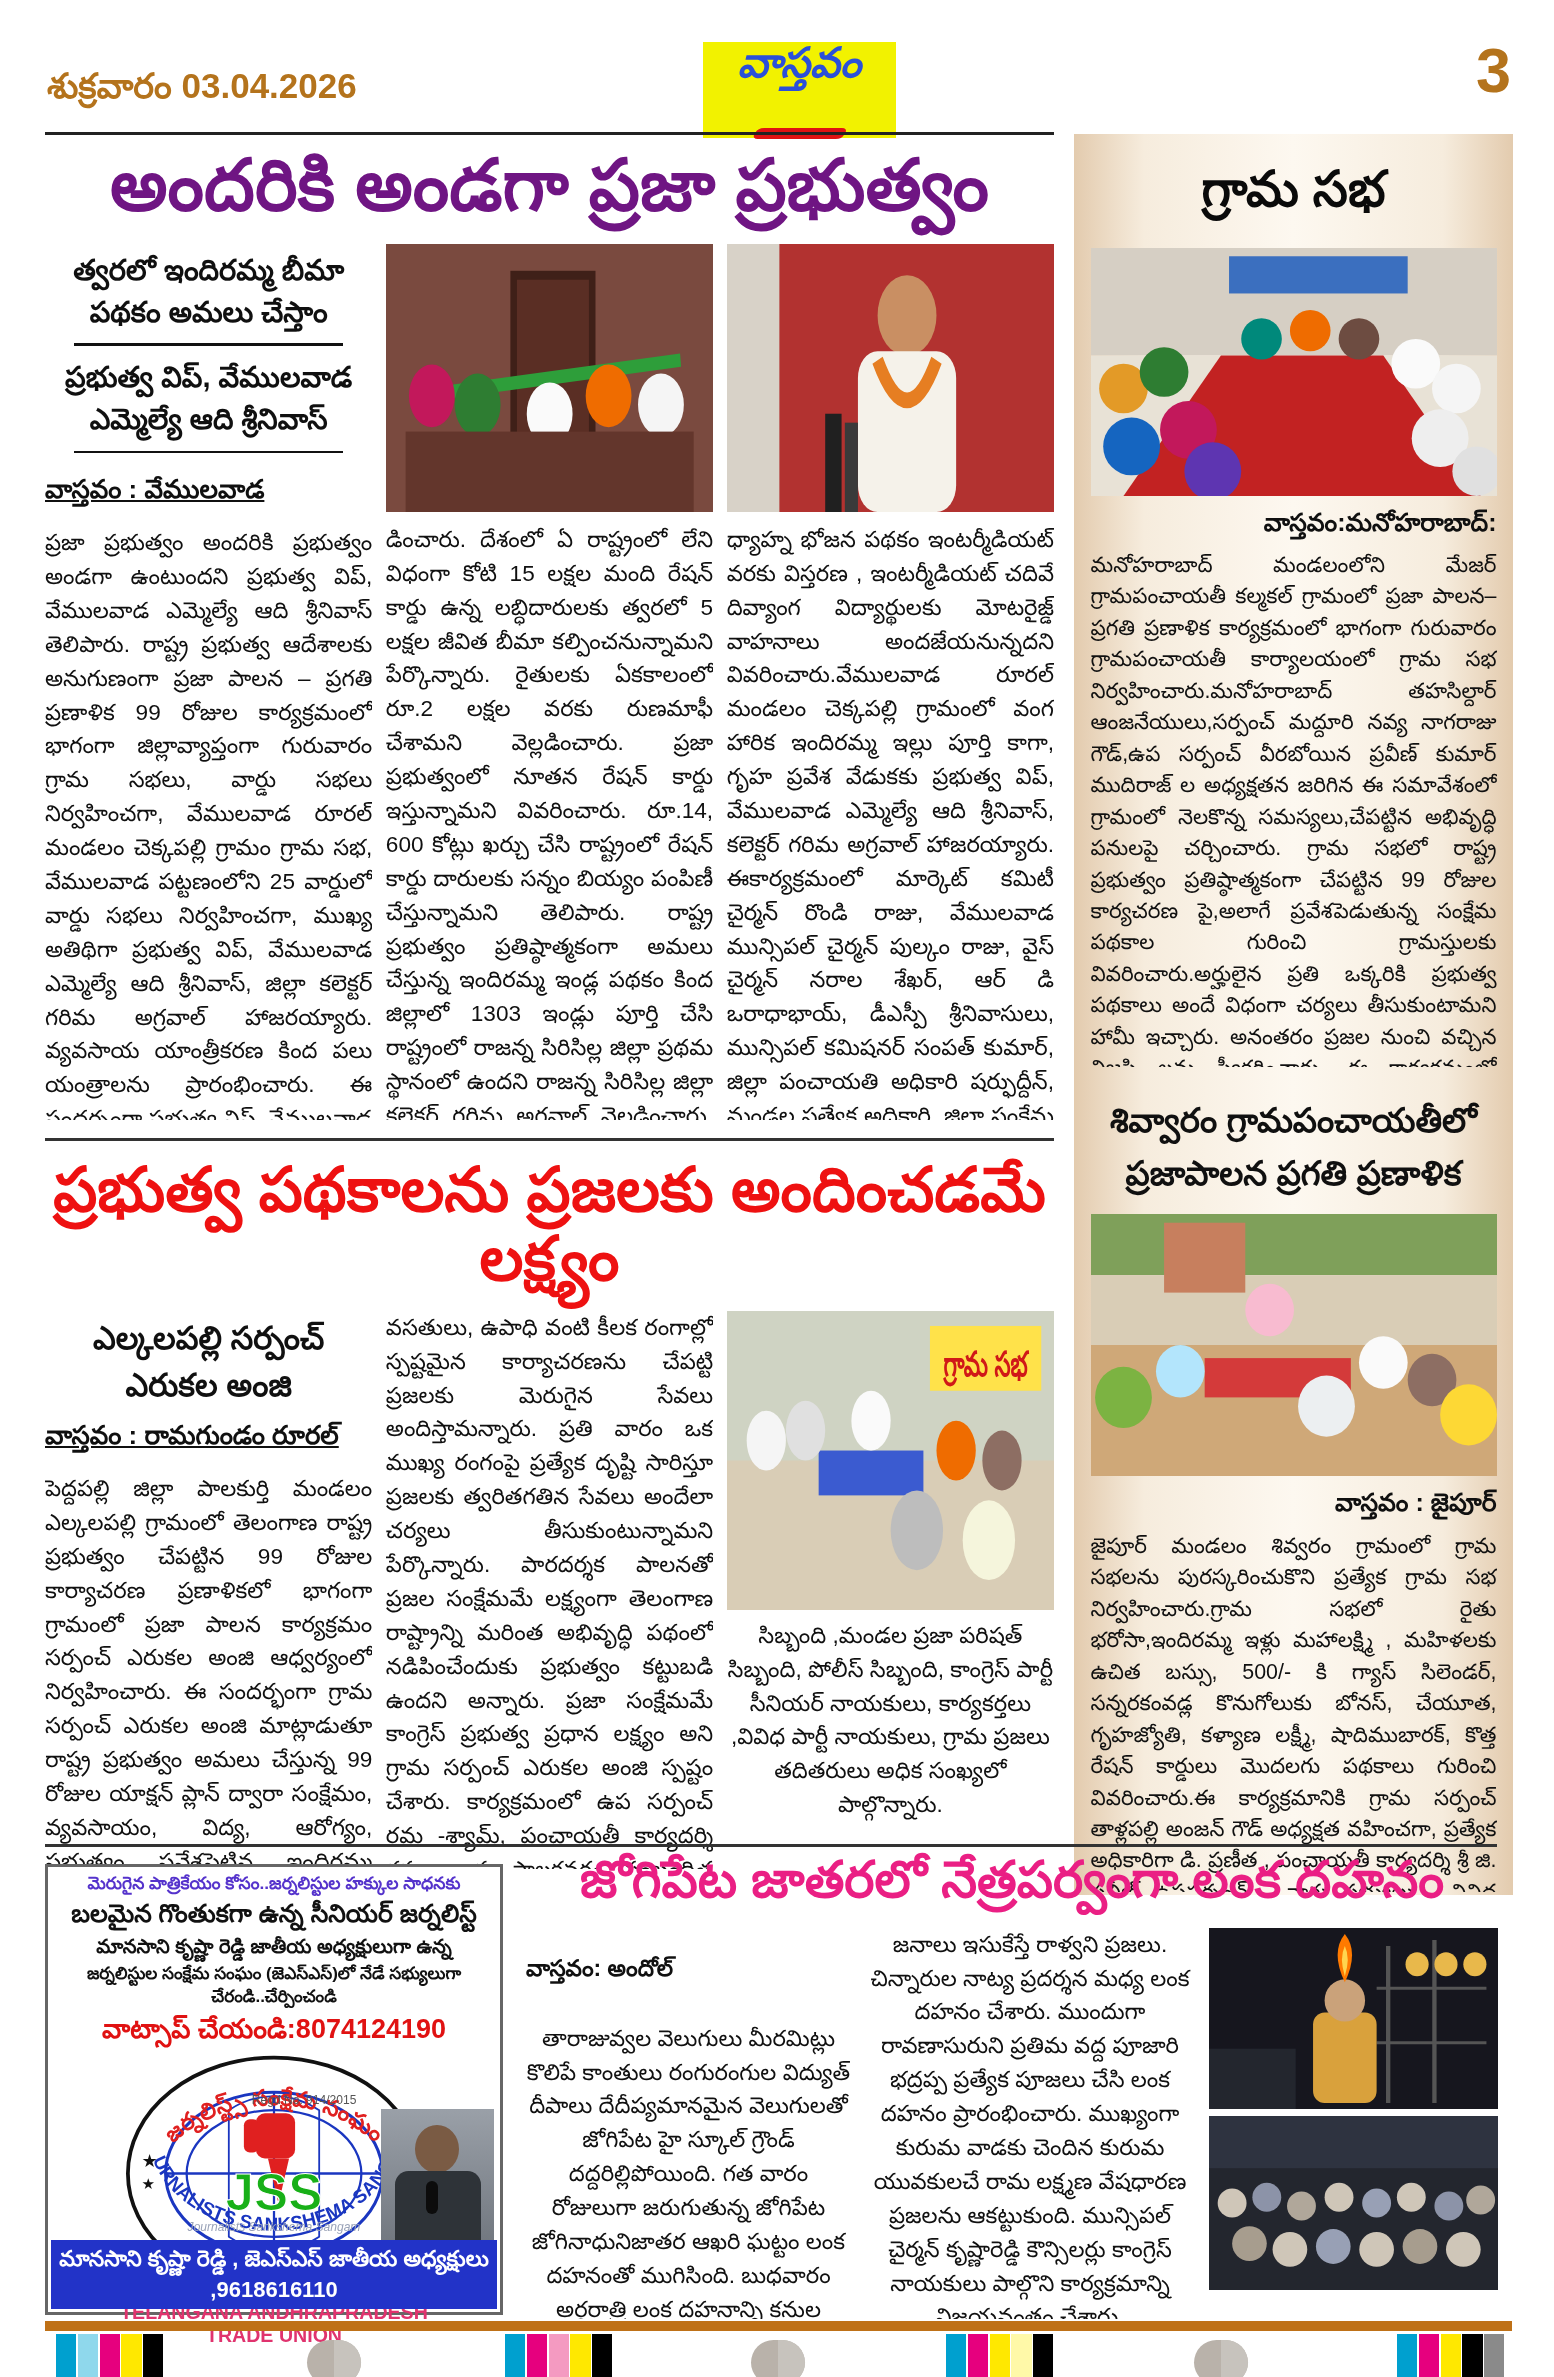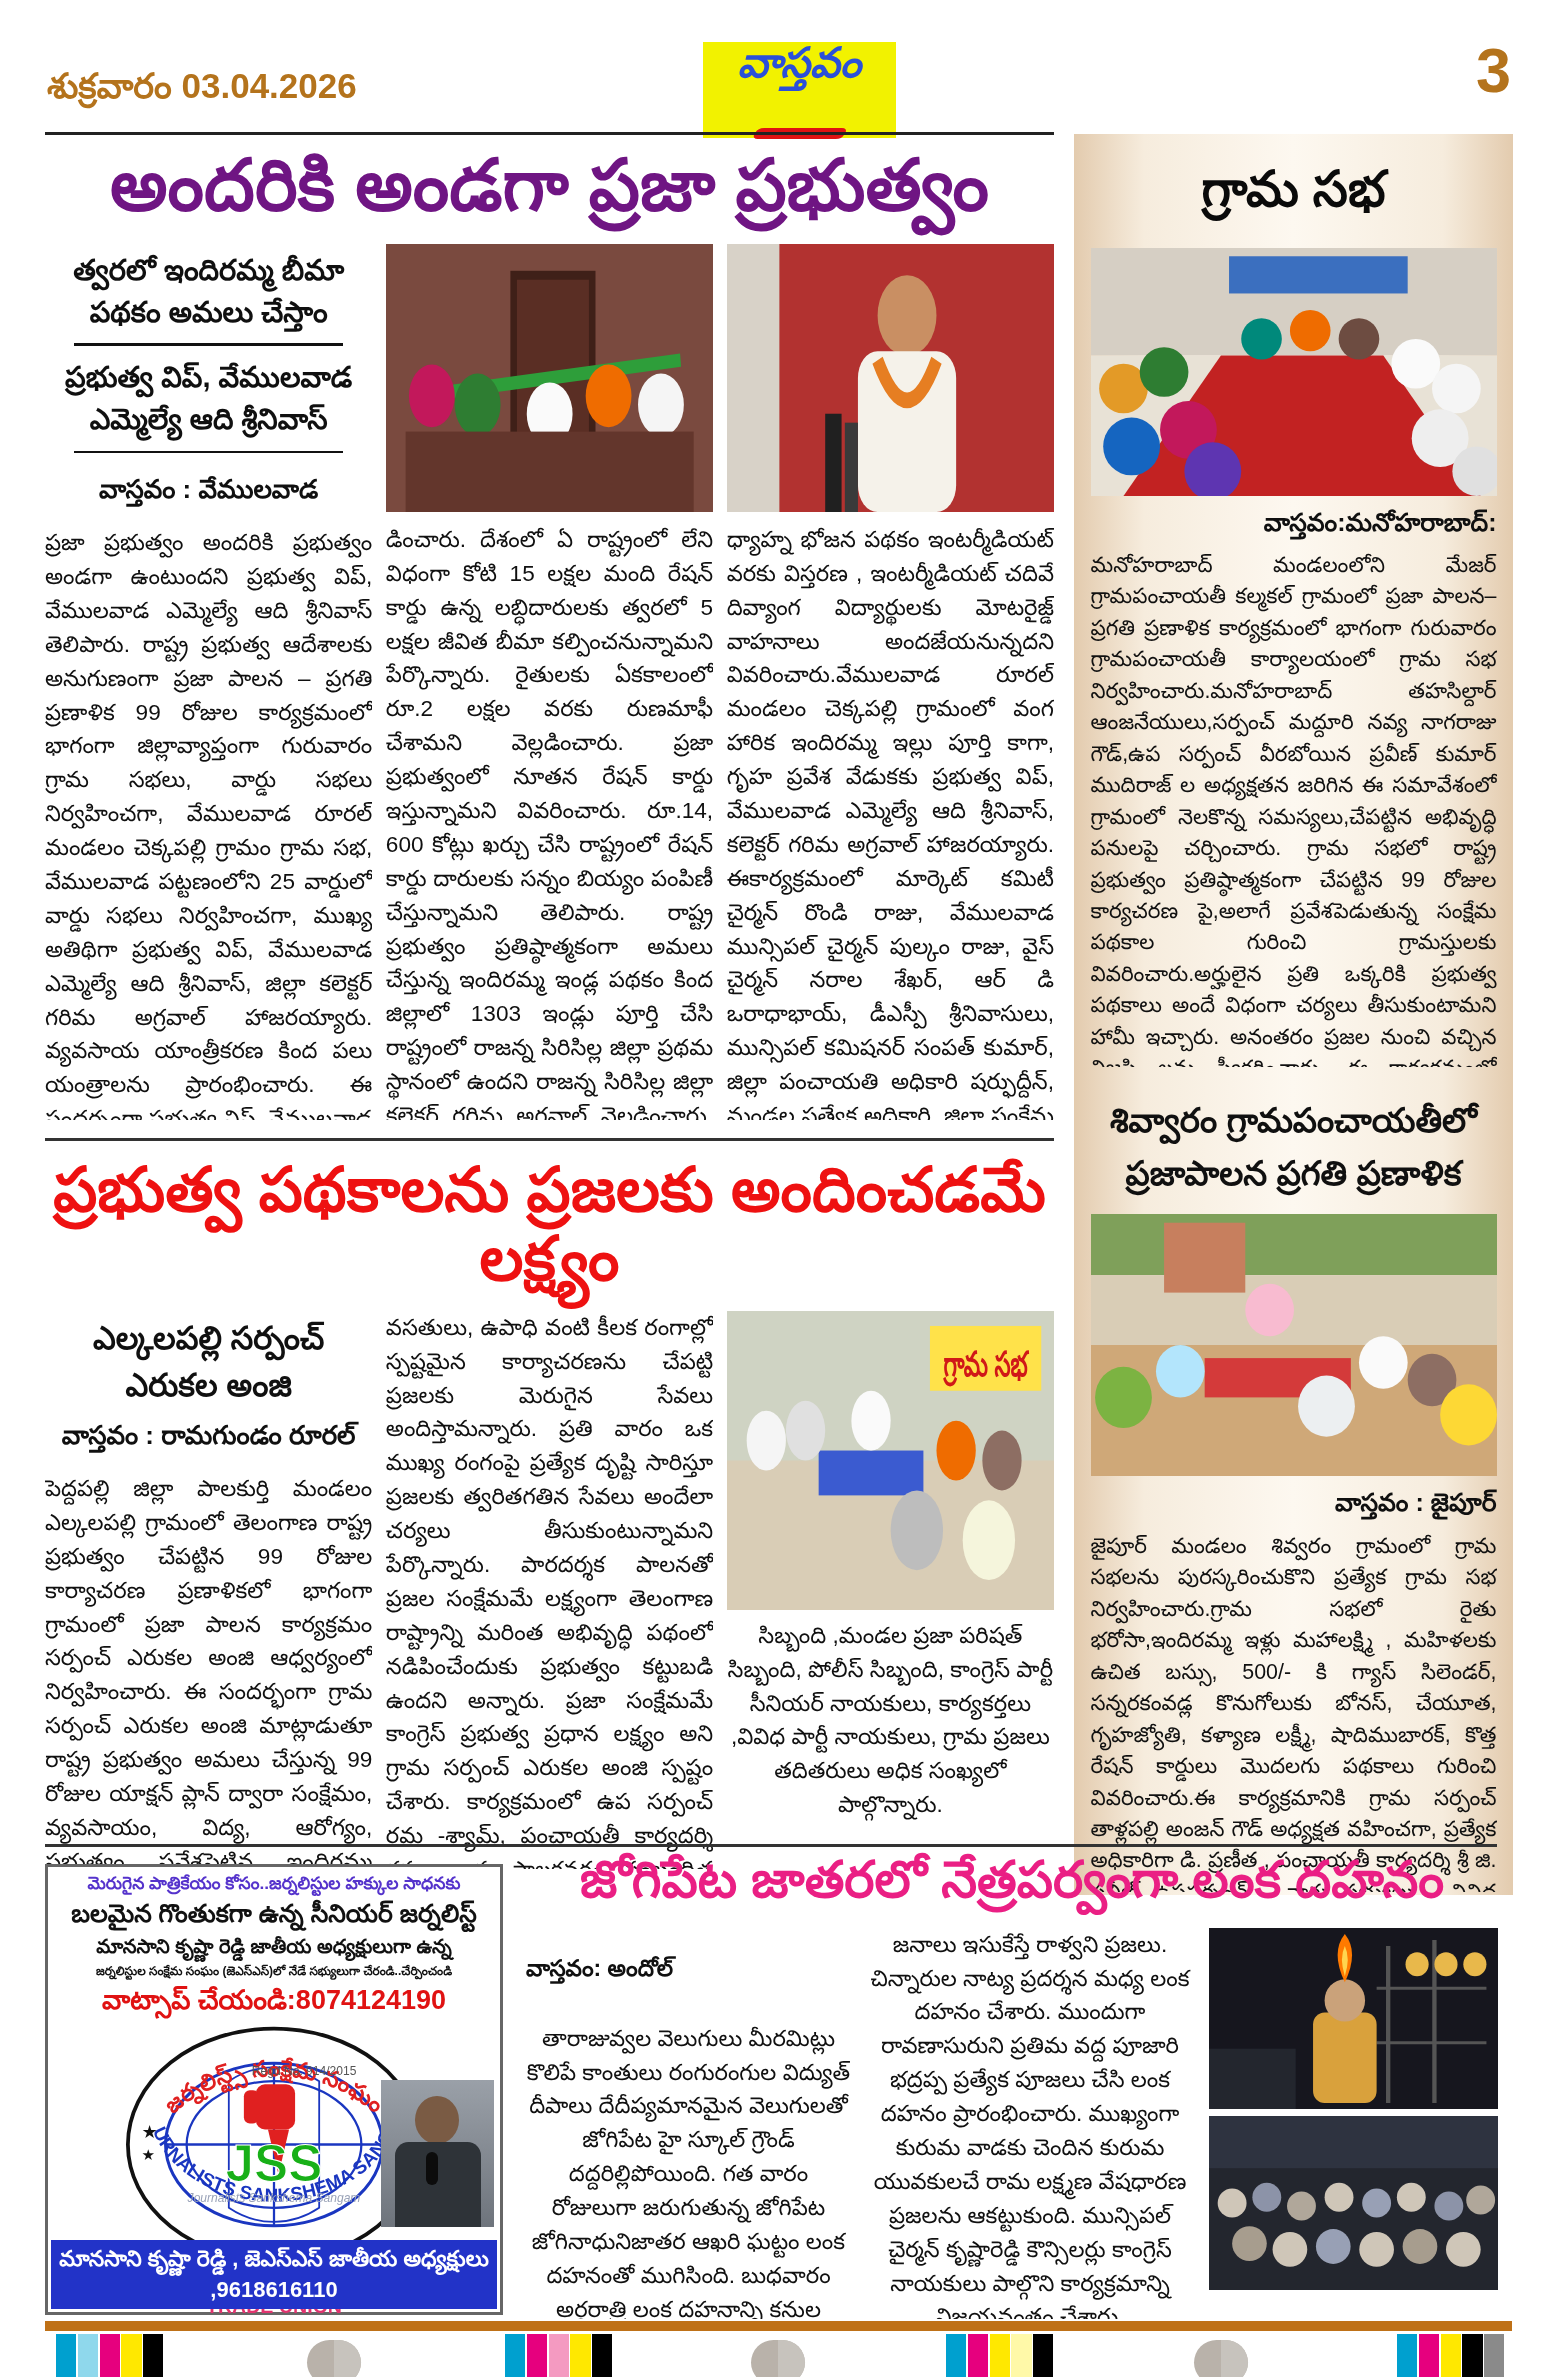--- a/index.html
+++ b/index.html
@@ -24,33 +24,33 @@
   .sb-body{font-size:21.4px;line-height:1.47;text-align:justify;}
   .sb-head2{font-weight:bold;font-size:34px;text-align:center;line-height:1.55;margin-top:27px;}
   .photo{display:block;width:100%;}
   
   .main{position:absolute;left:45px;top:144px;width:1009px;}
   .lead-head{color:#6f1583;font-weight:bold;font-size:72px;line-height:1.08;text-align:center;margin:3px 0 19.6px;}
   .grid3{display:grid;grid-template-columns:1fr 1fr 1fr;gap:13.5px;}
   .colbox{overflow:hidden;}
   .sub1{font-weight:bold;font-size:29px;text-align:center;line-height:1.45;margin:4.5px 7.5px 0;}
   .subrule{height:2.3px;background:#111;width:82%;margin:10.5px auto;}
-  .dateline{font-weight:bold;font-size:26px;text-align:center;margin:21px 0 15px;}
+  .dateline{font-weight:bold;font-size:26px;text-align:left;margin:21px 0 15px;text-decoration:underline;}
   .body-txt{font-size:22.6px;line-height:1.5;text-align:justify;}
   .divider{height:3px;background:#333;margin:18px 0 15px;}
   .red-head{color:#ee1111;font-weight:bold;font-size:62px;text-align:center;line-height:1.1;margin:7.5px 0 18px;}
   .center-txt{text-align:center;}
   
   .bot-rule{position:absolute;left:45px;top:1844px;width:1452px;height:3px;background:#333;}
   .ad{position:absolute;left:45px;top:1864px;width:458px;height:451px;box-sizing:border-box;
       border:3px solid #666;background:#fff;text-align:center;padding:6px 4.5px 0;}
   .ad-l1{color:#5533cc;font-weight:bold;font-size:17.3px;}
   .ad-l2{color:#111;font-weight:bold;font-size:25px;margin-top:1.5px;}
   .ad-l3{color:#111;font-weight:bold;font-size:19.6px;margin-top:1.5px;}
-  .ad-l4{color:#111;font-weight:bold;font-size:12px;margin-top:1.5px;}
+  .ad-l4{color:#111;font-weight:bold;font-size:17px;margin-top:1.5px;}
   .ad-wa{color:#e01212;font-weight:bold;font-size:27px;margin:4.5px 0 1.5px;}
   .ad-logo-wrap{position:relative;height:248px;}
   .ad-trade{color:#e0336e;font-weight:bold;font-size:19.6px;line-height:1.2;}
   .ad-bar{position:absolute;left:3px;right:3px;bottom:3px;background:#2233c8;color:#fff;
           font-weight:bold;font-size:22px;padding:6px 0;}
   .ad-man{position:absolute;right:1.5px;bottom:45px;width:113px;height:147px;
           background:linear-gradient(180deg,#9aa0a8,#6e747c);overflow:hidden;}
   .ad-man .head{position:absolute;left:34px;top:16.5px;width:44px;height:48px;border-radius:50%;background:#7a5b44;}
   .ad-man .bodyb{position:absolute;left:13.5px;top:62px;width:86px;height:85px;border-radius:13.5px 13.5px 0 0;background:#2e3338;}
   .ad-man .mic{position:absolute;left:45px;top:72px;width:12px;height:33px;background:#0c0c0c;border-radius:6px;}

